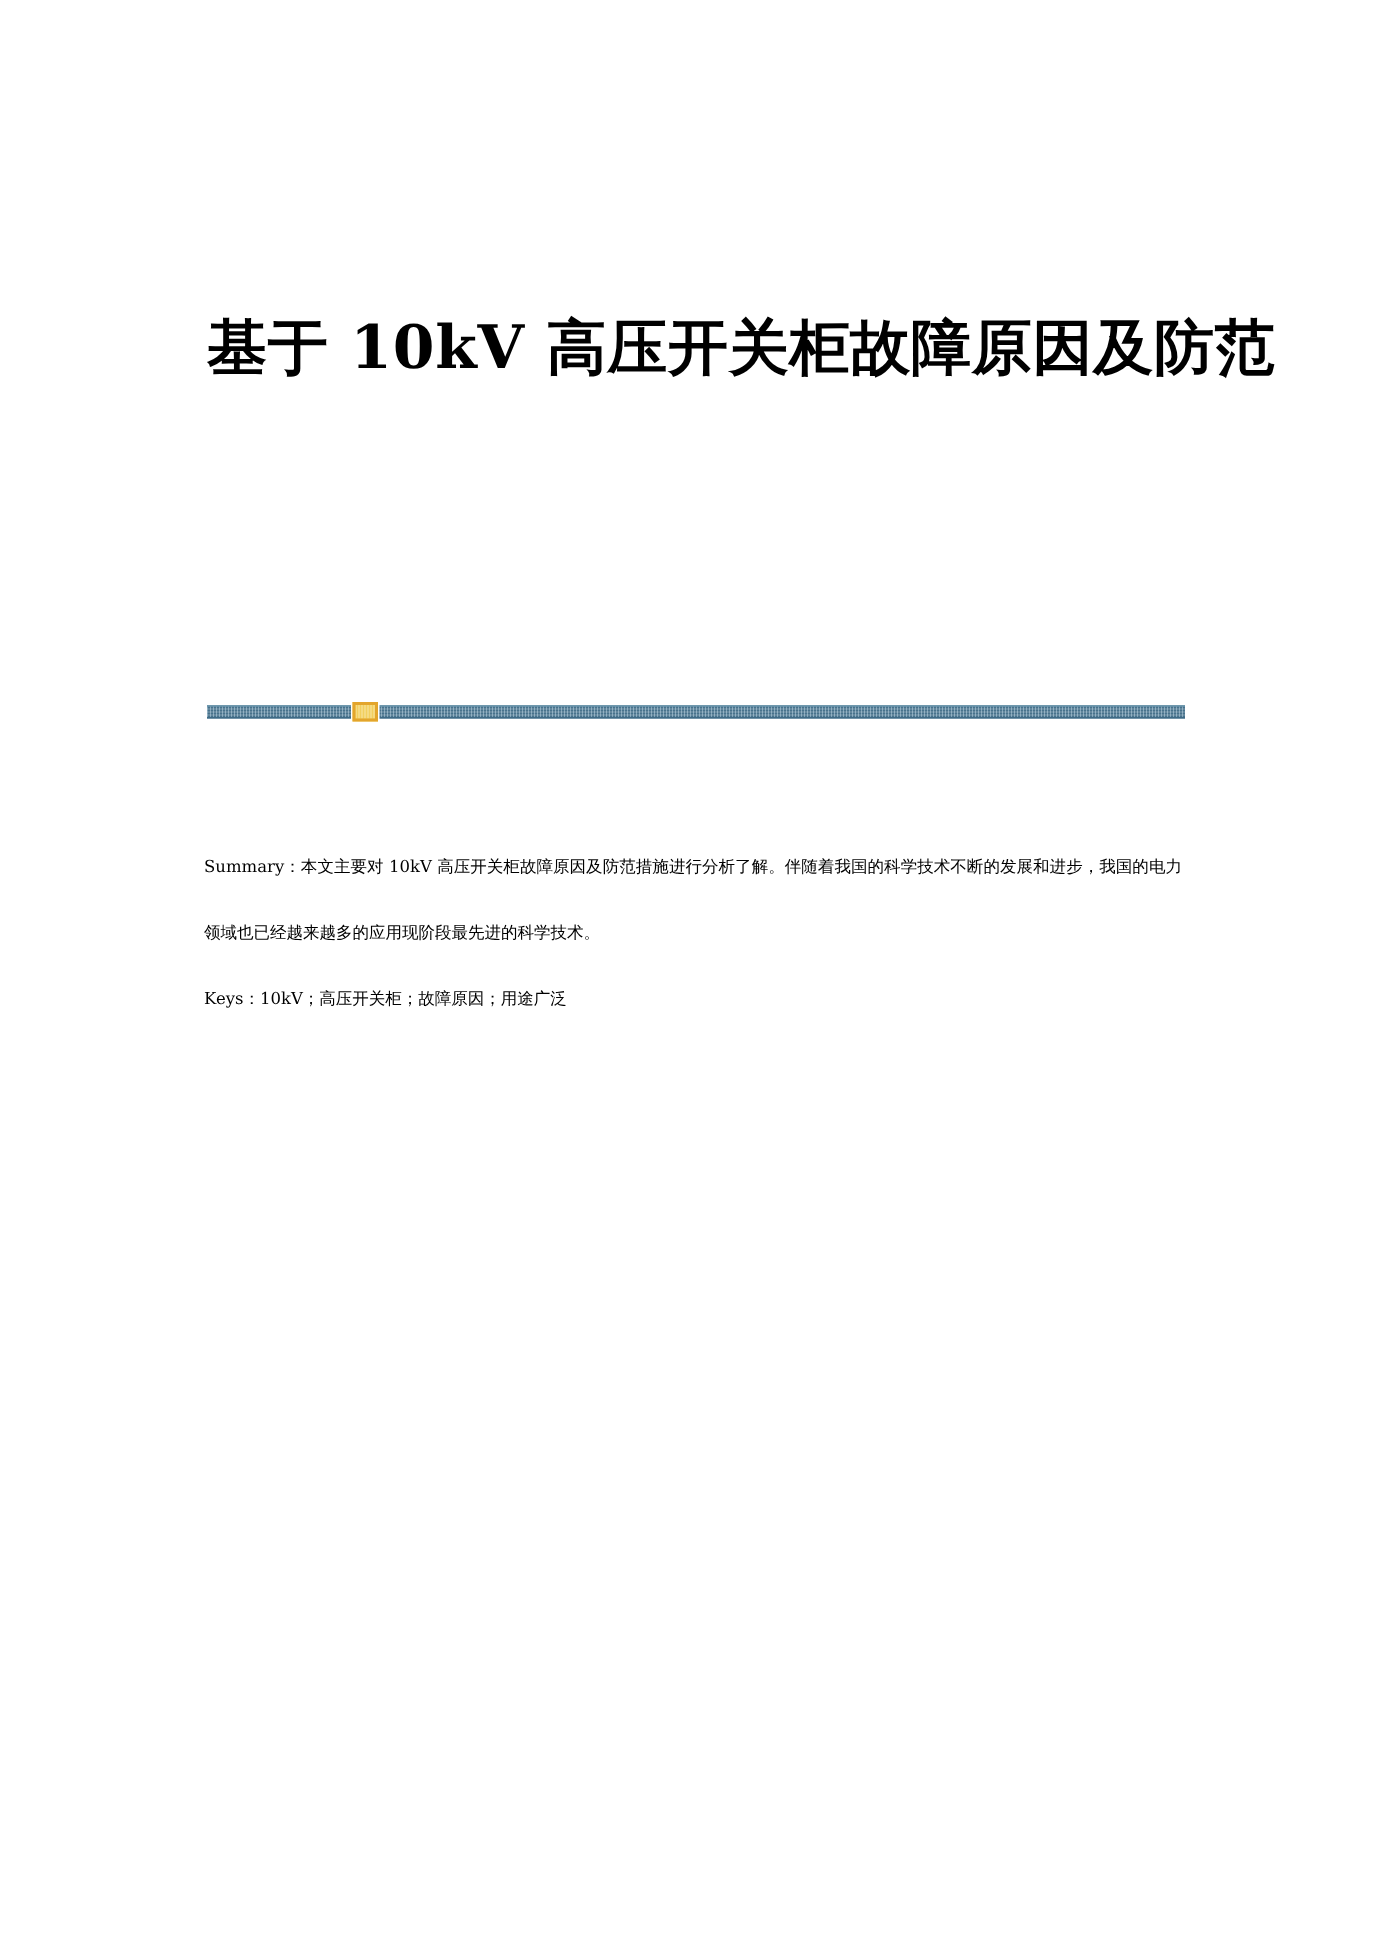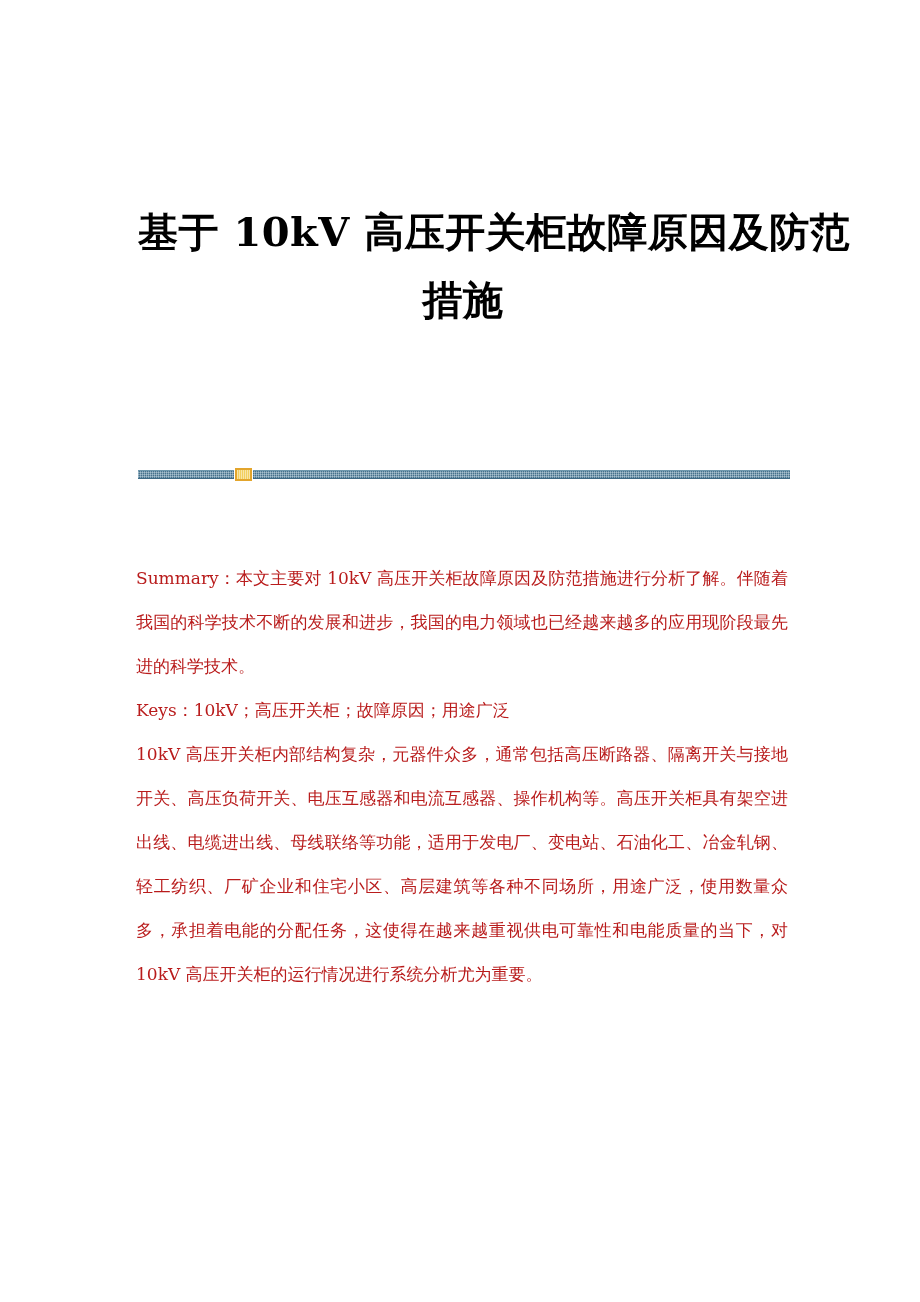--- a/index.html
+++ b/index.html
@@ -85,49 +85,47 @@
   }
 
   
   .body-block {
     position: absolute;
     left: 136px;
     top: 556px;
     width: 652px;
   }
   .para {
-    font-size: 17px;
+    font-size: 11px;
     line-height: 44px;
-    color: #b91c1c;
+    color: #000000;
     text-align: justify;
     text-justify: inter-ideograph;
     margin: 0 0 0 0;
     font-family: "DejaVu Serif", "Liberation Serif", serif;
   }
   .para.keys {
     white-space: nowrap;
   }
   .para.lead {
     white-space: nowrap;
   }
 </style>
 </head>
 <body>
 
 <div class="page">
 
   <div class="doc-title">
     <span class="t-line">基于 10kV 高压开关柜故障原因及防范</span>
-    <span class="t-line">措施</span>
   </div>
 
   <div class="divider-wrap">
     <div class="divider-bar"></div>
     <div class="divider-ornament"></div>
   </div>
 
   <div class="body-block">
     <p class="para">Summary：本文主要对 10kV 高压开关柜故障原因及防范措施进行分析了解。伴随着我国的科学技术不断的发展和进步，我国的电力领域也已经越来越多的应用现阶段最先进的科学技术。</p>
     <p class="para keys">Keys：10kV；高压开关柜；故障原因；用途广泛</p>
-    <p class="para">10kV 高压开关柜内部结构复杂，元器件众多，通常包括高压断路器、隔离开关与接地开关、高压负荷开关、电压互感器和电流互感器、操作机构等。高压开关柜具有架空进出线、电缆进出线、母线联络等功能，适用于发电厂、变电站、石油化工、冶金轧钢、轻工纺织、厂矿企业和住宅小区、高层建筑等各种不同场所，用途广泛，使用数量众多，承担着电能的分配任务，这使得在越来越重视供电可靠性和电能质量的当下，对 10kV 高压开关柜的运行情况进行系统分析尤为重要。</p>
   </div>
 
 </div>
 
 </body></html>

